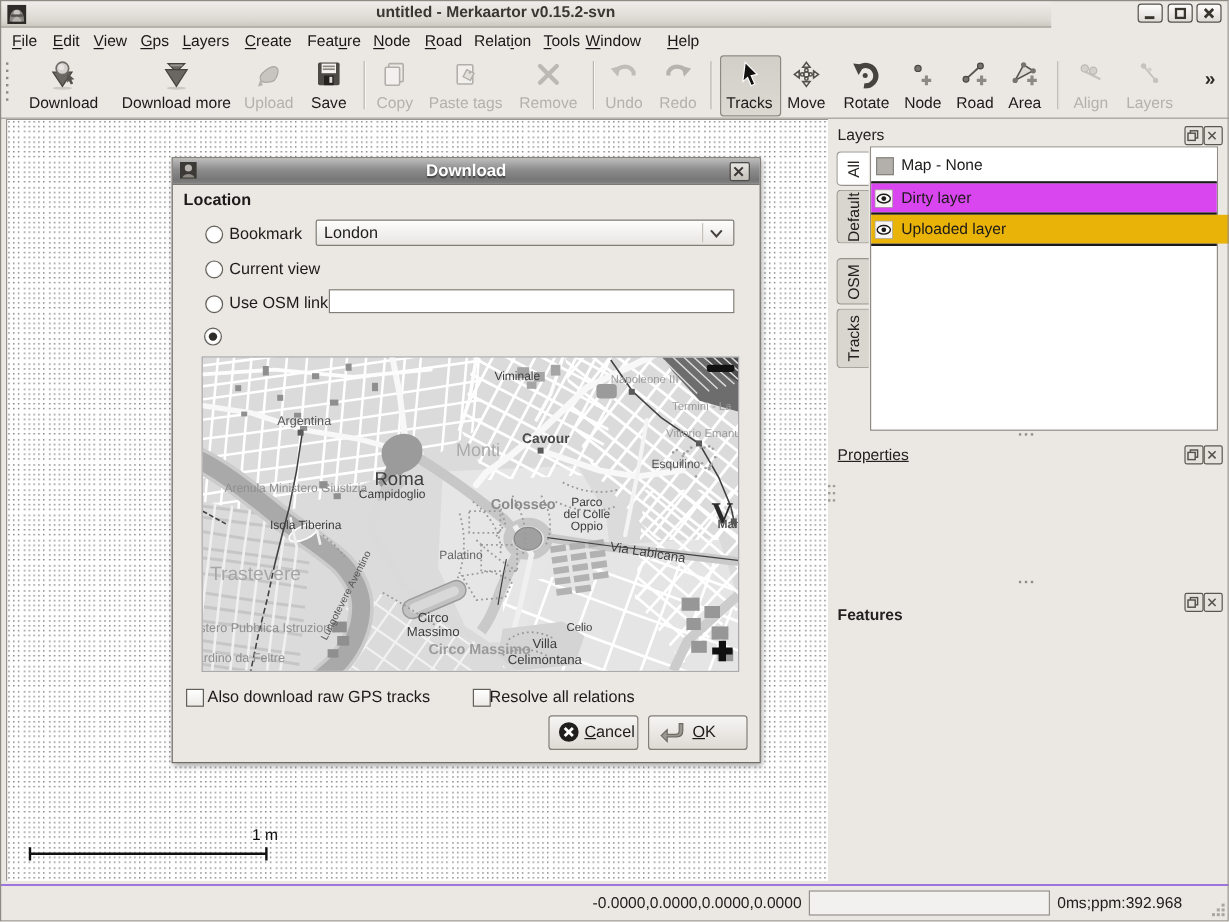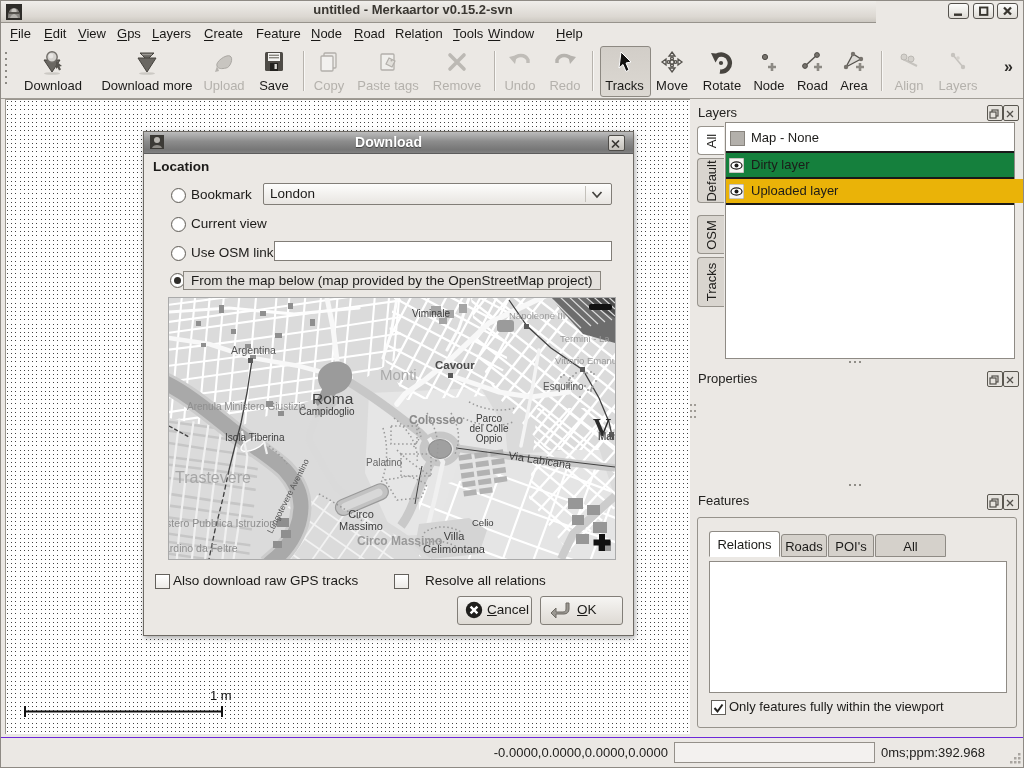--- a/index.html
+++ b/index.html
@@ -327,21 +327,21 @@
     </div>
   <div class="vtab" style="top:158px;height:50px;">
       <span>Tracks</span>
     </div>
   <div class="abs" style="left:36px;top:23px;width:288px;height:235px;background:#fff;border:1px solid #8f8b85;">
     <div class="abs" style="left:0;top:0;width:288px;height:28px;background:#fff;text-decoration:underline;">
       <div class="abs" style="left:4px;top:8px;width:13px;height:13px;background:#b3b0ab;border:1px solid #87837d;"></div>
       <div class="abs" style="left:25px;top:7px;font-size:13px;color:#1c1b19;">Map - None</div>
     </div>
     <div class="abs" style="left:0;top:28px;width:288px;height:2px;background:#191919;"></div>
-    <div class="abs" style="left:0;top:30px;width:288px;height:24px;background:#15803d;">
+    <div class="abs" style="left:0;top:30px;width:288px;height:24px;background:#d946ef;">
       <svg class="abs" width="15" height="15" style="left:3px;top:5px;">
           <rect width="15" height="15" fill="#f6f5f3" stroke="#9a968f"></rect>
           <ellipse cx="7.5" cy="7.5" rx="5.5" ry="3.6" fill="#fff" stroke="#1c1b19" stroke-width="1.2"></ellipse>
           <circle cx="7.5" cy="7.5" r="2" fill="#1c1b19"></circle>
         </svg>
       <div class="abs" style="left:25px;top:4px;font-size:13px;color:#1c1b19;">Dirty layer</div>
     </div>
     <div class="abs" style="left:0;top:54px;width:288px;height:2px;background:#191919;"></div>
     <div class="abs" style="left:0;top:56px;width:288px;height:24px;background:#eab308;padding-left:36px;">
       <svg class="abs" width="15" height="15" style="left:3px;top:5px;">
@@ -354,21 +354,21 @@
     <div class="abs" style="left:0;top:80px;width:288px;height:2px;background:#191919;"></div>
   </div>
   <svg class="abs" width="14" height="6" style="left:160px;top:261px;">
       <g fill="#908d87">
         <rect x="0" y="1" width="2" height="2"></rect>
         <rect x="5" y="1" width="2" height="2"></rect>
         <rect x="10" y="1" width="2" height="2"></rect>
       </g>
     </svg>
 
-  <div class="dockhead" style="left:9px;top:272px;">Properties</div>
+  <div class="dockhead" style="left:9px;top:272px;text-decoration:underline;">Properties</div>
   <div class="dbtn" style="left:298px;top:272px;"><svg width="12" height="12">
         <rect x="4" y="2" width="6" height="6" fill="none" stroke="#54514c" stroke-width="1.2"></rect>
         <rect x="2" y="4" width="6" height="6" fill="#e6e3de" stroke="#54514c" stroke-width="1.2"></rect>
       </svg></div>
   <div class="dbtn" style="left:314px;top:272px;"><svg width="12" height="12">
         <path d="M3 3 L9 9 M9 3 L3 9" stroke="#54514c" stroke-width="1.3"></path>
       </svg></div>
   <svg class="abs" width="8" height="22" style="left:1px;top:305px;">
       <g fill="#a09c96">
         <rect x="0" y="0" width="2" height="2"></rect>
@@ -380,39 +380,28 @@
       </g>
     </svg>
   <svg class="abs" width="14" height="6" style="left:160px;top:384px;">
       <g fill="#908d87">
         <rect x="0" y="1" width="2" height="2"></rect>
         <rect x="5" y="1" width="2" height="2"></rect>
         <rect x="10" y="1" width="2" height="2"></rect>
       </g>
     </svg>
 
-  <div class="dockhead" style="left:9px;top:394px;">Features</div>
+  <div class="dockhead" style="left:9px;top:406px;font-weight:bold;">Features</div>
   <div class="dbtn" style="left:298px;top:395px;"><svg width="12" height="12">
         <rect x="4" y="2" width="6" height="6" fill="none" stroke="#54514c" stroke-width="1.2"></rect>
         <rect x="2" y="4" width="6" height="6" fill="#e6e3de" stroke="#54514c" stroke-width="1.2"></rect>
       </svg></div>
   <div class="dbtn" style="left:314px;top:395px;"><svg width="12" height="12">
         <path d="M3 3 L9 9 M9 3 L3 9" stroke="#54514c" stroke-width="1.3"></path>
       </svg></div>
-  <div class="abs" style="left:8px;top:418px;width:318px;height:209px;border:1px solid #97938c;border-radius:3px;">
-    <div class="abs" style="left:11px;top:13px;width:71px;height:26px;background:#fff;border:1px solid #8f8b85;border-bottom:1px solid #fff;border-radius:3px 3px 0 0;font-size:13px;color:#1c1b19;text-align:center;padding-top:5px;box-sizing:border-box;">Relations</div>
-    <div class="abs" style="left:83px;top:16px;width:46px;height:23px;background:#d5d1cb;border:1px solid #8f8b85;border-radius:3px 3px 0 0;font-size:13px;color:#1c1b19;text-align:center;padding-top:4px;box-sizing:border-box;">Roads</div>
-    <div class="abs" style="left:130px;top:16px;width:46px;height:23px;background:#d5d1cb;border:1px solid #8f8b85;border-radius:3px 3px 0 0;font-size:13px;color:#1c1b19;text-align:center;padding-top:4px;box-sizing:border-box;">POI's</div>
-    <div class="abs" style="left:177px;top:16px;width:71px;height:23px;background:#d5d1cb;border:1px solid #8f8b85;border-radius:3px 3px 0 0;font-size:13px;color:#1c1b19;text-align:center;padding-top:4px;box-sizing:border-box;">All</div>
-    <div class="abs" style="left:11px;top:43px;width:296px;height:130px;background:#fff;border:1px solid #8f8b85;"></div>
-    <div class="cb" style="left:13px;top:182px;background:#fff;"><svg width="13" height="13">
-          <path d="M2.5 6 L5.5 9.5 L10.5 2.5" fill="none" stroke="#23221f" stroke-width="2"></path>
-        </svg></div>
-    <div class="abs" style="left:31px;top:181px;font-size:13px;color:#1c1b19;">Only features fully within the viewport</div>
-  </div>
 </div>
 
 <div id="statusbar" class="abs">
   <div class="abs" style="right:356px;top:7px;">-0.0000,0.0000,0.0000,0.0000</div>
   <div class="abs" style="left:674px;top:4px;width:199px;height:19px;border:1px solid #94908a;background:#f3f1ef;"></div>
   <div class="abs" style="left:881px;top:7px;">0ms;ppm:392.968</div>
   <svg class="abs" width="14" height="14" style="left:1008px;top:13px;">
       <g fill="#a9a5a0">
         <rect x="10" y="2" width="2.5" height="2.5"></rect>
         <rect x="6" y="6" width="2.5" height="2.5"></rect>
@@ -446,23 +435,20 @@
     <svg class="abs" width="12" height="8" style="right:8px;top:7px;">
         <path d="M1.5 1 L6 6 L10.5 1" fill="none" stroke="#44423e" stroke-width="1.7"></path>
       </svg>
   </div>
   <div class="radio" style="left:27px;top:85px;"></div>
   <div class="dlabel" style="left:47px;top:84px;">Current view</div>
   <div class="radio" style="left:27px;top:114px;"></div>
   <div class="dlabel" style="left:47px;top:113px;">Use OSM link</div>
   <div class="field" style="left:130px;top:109px;width:336px;height:18px;"></div>
   <div class="radio on" style="left:26px;top:141px;"></div>
-  <div class="abs" style="left:39px;top:139px;width:416px;height:17px;border:1px solid #8a867f;background:#e4e1dd;">
-    <div class="dlabel" style="left:7px;top:1px;">From the map below (map provided by the OpenStreetMap project)</div>
-  </div>
   <div id="mapbox" class="abs" style="left:24px;top:165px;width:446px;height:261px;background:#e2e2e2;border:1px solid #aaa;">
 <svg width="446" height="261" viewBox="0 0 446 261" font-family="Liberation Sans, sans-serif">
 <rect width="446" height="261" fill="#dbdbdb"></rect>
 <defs>
 <clipPath id="cNW">
             <polygon points="0,0 232,0 232,58 190,84 160,96 120,110 60,132 0,120"></polygon>
           </clipPath>
 <clipPath id="cMonti">
             <polygon points="225,0 345,0 337,68 318,98 238,102 216,62"></polygon>
           </clipPath>
@@ -873,21 +859,21 @@
 <text x="103" y="236" font-size="8.5" fill="#555" transform="rotate(-63 103 236)">Lungotevere Aventino</text>
 <text x="424" y="138" font-size="25" font-weight="bold" font-family="Liberation Serif, serif" fill="#2a2a2a">V</text>
 <text x="429" y="142" font-size="10" font-weight="bold" fill="#555">Manzo</text>
 <rect x="420" y="6" width="23" height="6" rx="2" fill="#111"></rect>
 <path d="M433,236 v17 M424.5,244.5 h17" stroke="#111" stroke-width="6"></path>
 </svg>
 </div>
   <div class="cb" style="left:11px;top:442px;"></div>
   <div class="dlabel" style="left:29px;top:441px;">Also download raw GPS tracks</div>
   <div class="cb" style="left:250px;top:442px;"></div>
-  <div class="dlabel" style="left:281px;top:441px;">Resolve all relations</div>
+  <div class="dlabel" style="left:264px;top:441px;">Resolve all relations</div>
   <div class="btn" style="left:313px;top:464px;width:73px;height:27px;">
     <svg class="abs" width="18" height="18" style="left:7px;top:4px;">
         <circle cx="9" cy="9" r="8.2" fill="#201f1d"></circle>
         <path d="M5.6 5.6 L12.4 12.4 M12.4 5.6 L5.6 12.4" stroke="#fff" stroke-width="2.4"></path>
       </svg>
     <span class="abs" style="left:29px;top:5px;"><u>C</u>ancel</span>
   </div>
   <div class="btn" style="left:396px;top:464px;width:81px;height:27px;">
     <svg class="abs" width="20" height="18" style="left:9px;top:4px;">
         <path d="M16 2 V8 C16 10 15 11 13 11 H6 V7 L1 12 L6 17 V13 H14 C17 13 19 11 19 8 V2 Z" fill="#9b9892" stroke="#6e6b65" stroke-width="1"></path>

